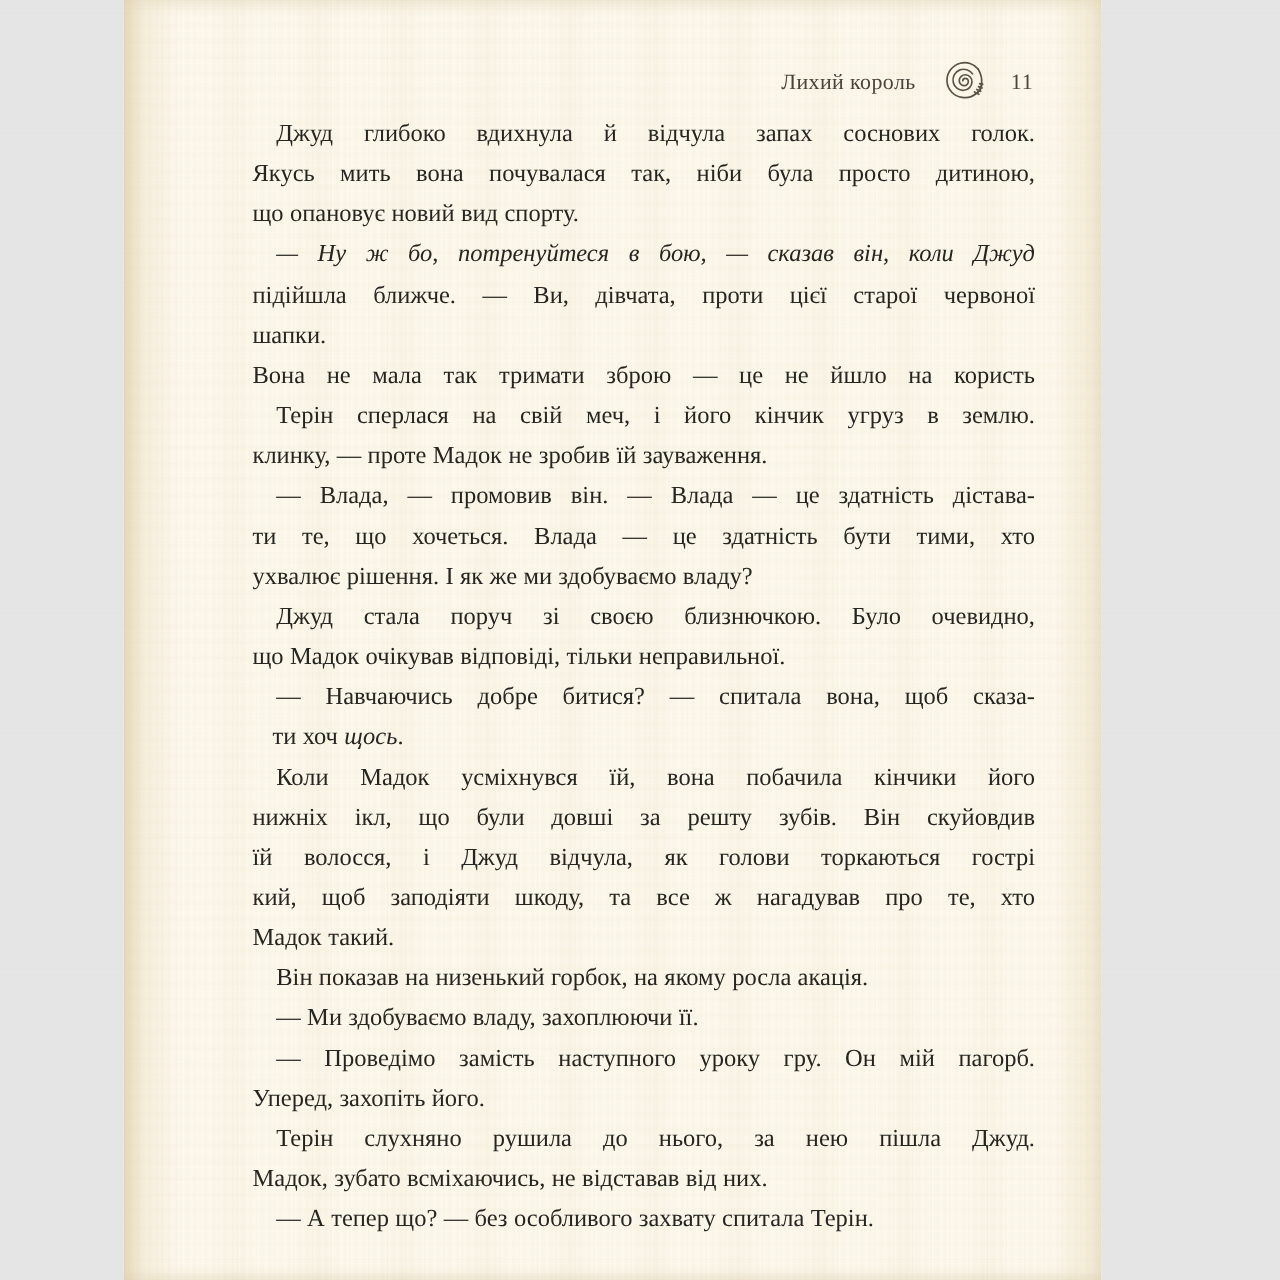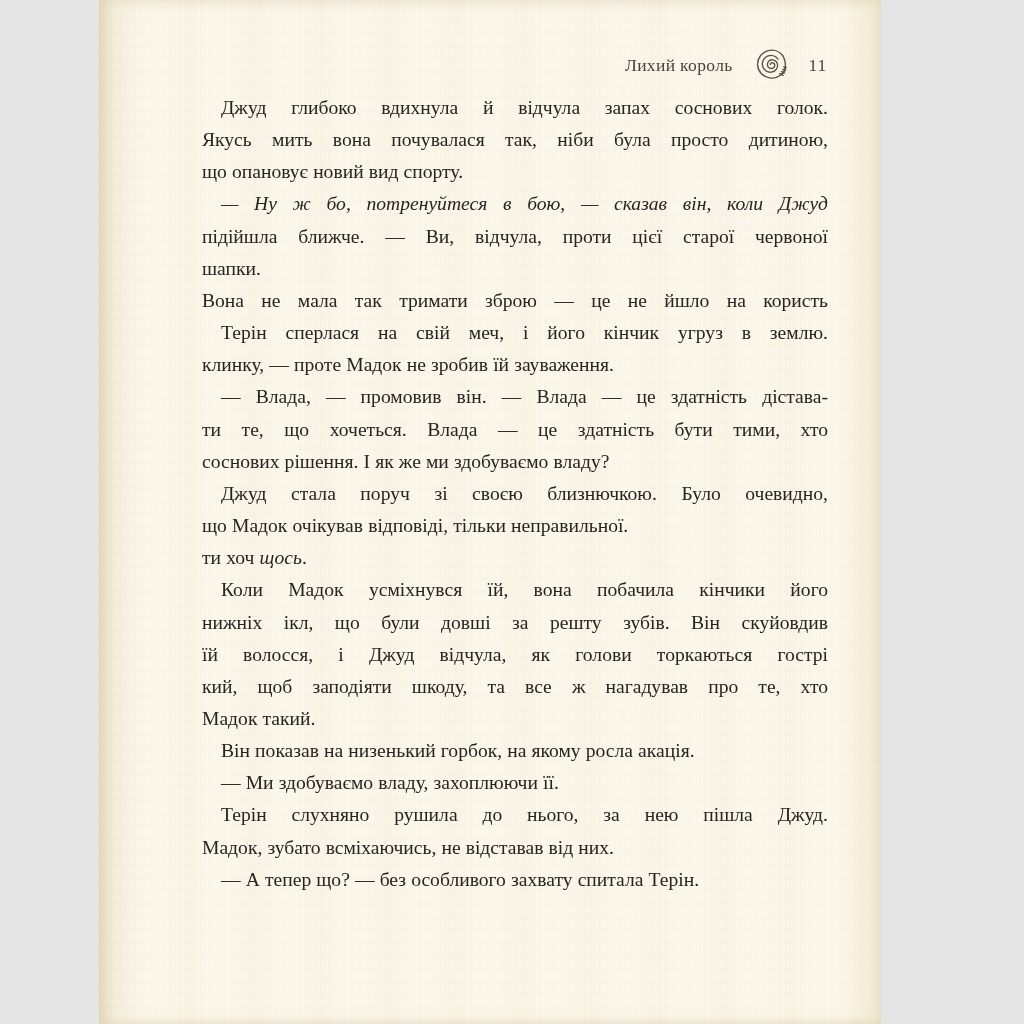--- a/index.html
+++ b/index.html
@@ -235,54 +235,59 @@
   </div>
 
   <div class="textblock" id="textblock">
       <p>
         <span class="j" style="text-indent: 19px; white-space: nowrap;">Джуд глибоко вдихнула й відчула запах соснових голок.</span>
         <span class="j" style="text-indent: 0px; white-space: nowrap;">Якусь мить вона почувалася так, ніби була просто дитиною,</span>
         <span class="jl" style="text-indent: 0px; white-space: nowrap;">що опановує новий вид спорту.</span>
       </p>
       <p>
         <span class="j" style="text-indent: 19px; white-space: nowrap; font-style: italic;">— Ну ж бо, потренуйтеся в бою, — сказав він, коли Джуд</span>
-        <span class="j" style="text-indent: 0px; white-space: nowrap;">підійшла ближче. — Ви, відчула, проти цієї старої червоної</span>
+        <span class="j" style="text-indent: 0px; white-space: nowrap;">підійшла ближче. — Ви, дівчата, проти цієї старої червоної</span>
         <span class="jl" style="text-indent: 0px; white-space: nowrap;">шапки.</span>
       </p>
       <p>
         <span class="j" style="text-indent: 0px; white-space: nowrap;">Вона не мала так тримати зброю — це не йшло на користь</span>
         <span class="j" style="text-indent: 19px; white-space: nowrap;">Терін сперлася на свій меч, і його кінчик угруз в землю.</span>
         <span class="jl" style="text-indent: 0px; white-space: nowrap;">клинку, — проте Мадок не зробив їй зауваження.</span>
       </p>
       <p>
         <span class="j" style="text-indent: 19px; white-space: nowrap;">— Влада, — промовив він. — Влада — це здатність дістава-</span>
         <span class="j" style="text-indent: 0px; white-space: nowrap;">ти те, що хочеться. Влада — це здатність бути тими, хто</span>
-        <span class="jl" style="text-indent: 0px; white-space: nowrap;">соснових рішення. І як же ми здобуваємо владу?</span>
+        <span class="jl" style="text-indent: 0px; white-space: nowrap;">ухвалює рішення. І як же ми здобуваємо владу?</span>
       </p>
       <p>
         <span class="j" style="text-indent: 19px; white-space: nowrap;">Джуд стала поруч зі своєю близнючкою. Було очевидно,</span>
         <span class="jl" style="text-indent: 0px; white-space: nowrap;">що Мадок очікував відповіді, тільки неправильної.</span>
       </p>
       <p>
-        <span class="jl" style="text-indent: 0px; white-space: nowrap;">ти хоч <em class="it">щось</em>.</span>
+        <span class="j" style="text-indent: 19px; white-space: nowrap;">— Навчаючись добре битися? — спитала вона, щоб сказа-</span>
+        <span class="jl" style="text-indent: 0px; white-space: nowrap; margin-left: 16px;">ти хоч <em class="it">щось</em>.</span>
       </p>
       <p>
         <span class="j" style="text-indent: 19px; white-space: nowrap;">Коли Мадок усміхнувся їй, вона побачила кінчики його</span>
         <span class="j" style="text-indent: 0px; white-space: nowrap;">нижніх ікл, що були довші за решту зубів. Він скуйовдив</span>
         <span class="j" style="text-indent: 0px; white-space: nowrap;">їй волосся, і Джуд відчула, як голови торкаються гострі</span>
         <span class="j" style="text-indent: 0px; white-space: nowrap;">кий, щоб заподіяти шкоду, та все ж нагадував про те, хто</span>
         <span class="jl" style="text-indent: 0px; white-space: nowrap;">Мадок такий.</span>
       </p>
       <p>
         <span class="jl" style="text-indent: 19px; white-space: nowrap;">Він показав на низенький горбок, на якому росла акація.</span>
       </p>
       <p>
         <span class="jl" style="text-indent: 19px; white-space: nowrap;">— Ми здобуваємо владу, захоплюючи її.</span>
       </p>
       <p>
+        <span class="j" style="text-indent: 19px; white-space: nowrap;">— Проведімо замість наступного уроку гру. Он мій пагорб.</span>
+        <span class="jl" style="text-indent: 0px; white-space: nowrap;">Уперед, захопіть його.</span>
+      </p>
+      <p>
         <span class="j" style="text-indent: 19px; white-space: nowrap;">Терін слухняно рушила до нього, за нею пішла Джуд.</span>
         <span class="jl" style="text-indent: 0px; white-space: nowrap;">Мадок, зубато всміхаючись, не відставав від них.</span>
       </p>
       <p>
         <span class="jl" style="text-indent: 19px; white-space: nowrap;">— А тепер що? — без особливого захвату спитала Терін.</span>
       </p>
     </div>
 
   <div class="grain"></div>
 </div>

